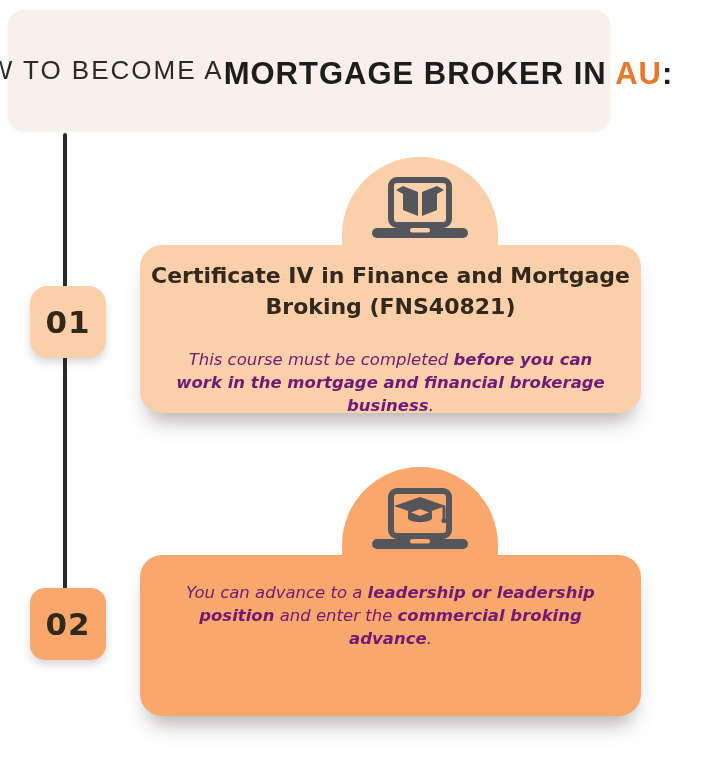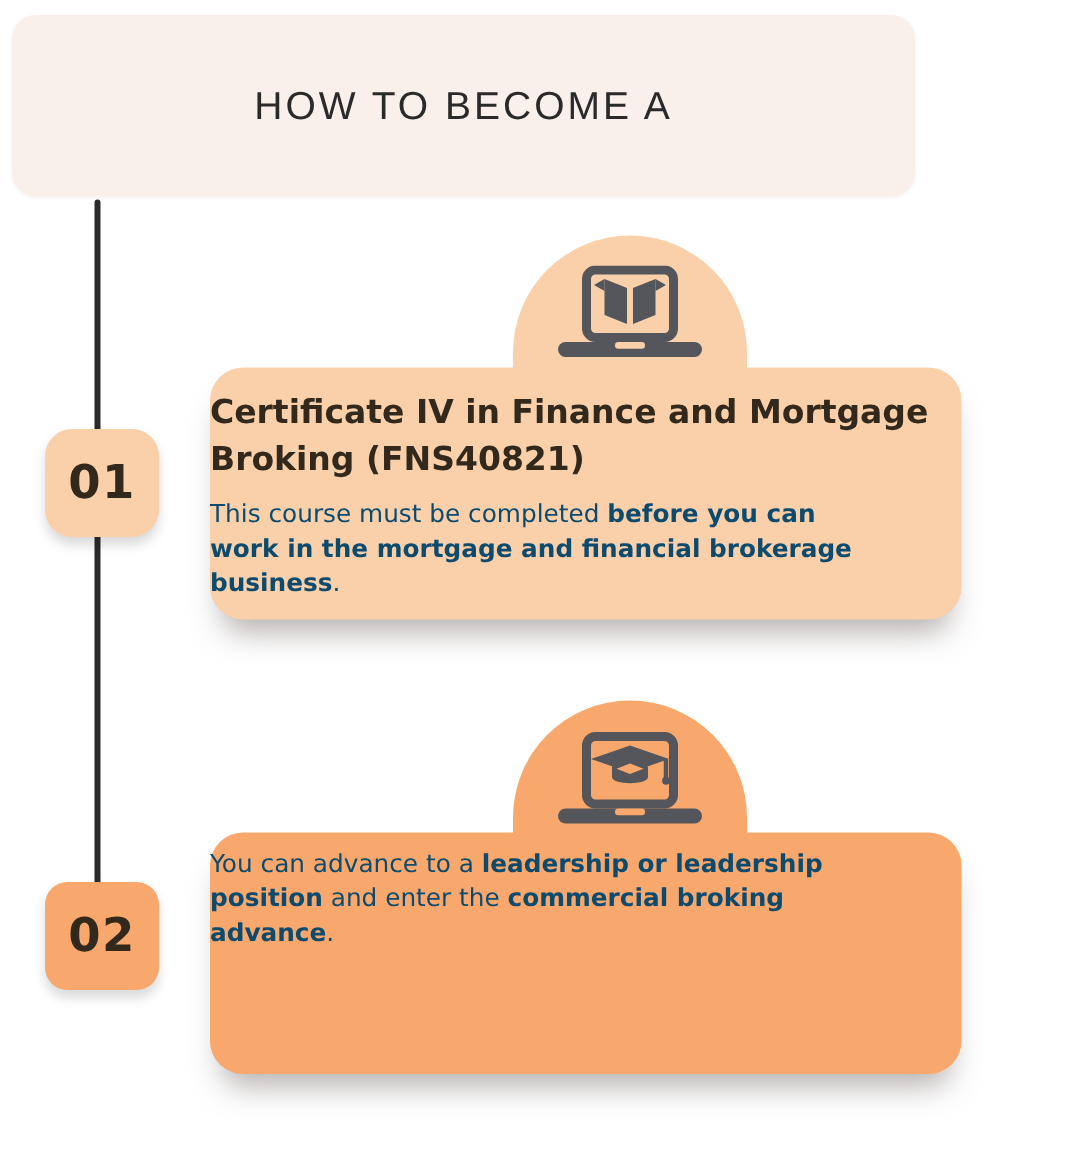--- a/index.html
+++ b/index.html
@@ -49,40 +49,44 @@
   .step-icon{position:absolute;left:366px;width:108px;height:62px;z-index:3;}
   .icon-1{top:177px;}
   .icon-2{top:488px;}
   .ic-fill{fill:var(--icon_gray,#54565b);}
   .ic-stroke{fill:none;stroke:var(--icon_gray,#54565b);stroke-width:6;}
   .ic-line{stroke:var(--icon_gray,#54565b);stroke-width:3;stroke-linecap:round;}
   .notch1{fill:var(--step1_bg,#f9d0a9);}
   .notch2{fill:var(--step2_bg,#f8a86c);}
   .card{
     position:absolute;left:140px;width:501px;border-radius:22px;z-index:2;
+    text-align:center;
     box-shadow:0 16px 20px -8px rgba(110,100,95,0.50);
   }
   .card-1{top:245px;height:168px;background:var(--step1_bg,#f9d0a9);}
   .card-2{top:555px;height:161px;background:var(--step2_bg,#f8a86c);}
   .card-title{
     margin-top:15px;font-size:22px;font-weight:700;line-height:31px;
     color:var(--text_dark,#33281c);
   }
   .card-title div{white-space:nowrap;}
   .card-body{
-    margin-top:9px;font-size:16.5px;line-height:23px;
-    color:#0c4a6e;white-space:nowrap;
+    margin-top:26px;font-size:16.5px;line-height:23px;
+    color:#701a75;white-space:nowrap;font-style:italic;
   }
   .card-body .b{font-weight:700;}
 </style>
 </head>
 <body>
 
 <div class="header">
   <div class="header-line1">HOW TO BECOME A</div>
+  <div class="header-line2">
+    <span>MORTGAGE BROKER IN </span><span class="hl">AU</span><span>:</span>
+  </div>
 </div>
 
 <div class="timeline-line"></div>
 
 <div class="step-badge badge-1">
   <span>01</span>
 </div>
 <div class="step-badge badge-2">
   <span>02</span>
 </div>

